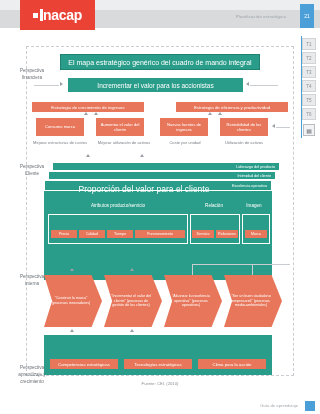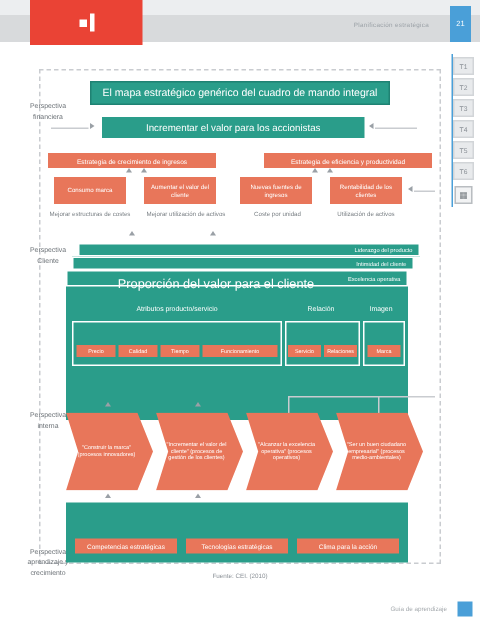--- a/index.html
+++ b/index.html
@@ -247,20 +247,21 @@
 <div id="page">
 
   <div class="hdr-band-light"></div>
   <div class="hdr-band"></div>
 
   <div class="logo">
     <span class="logo-mark">
       <span class="logo-sq"></span>
         <span class="logo-bar"></span>
     </span>
+    <span class="logo-text">nacap</span>
   </div>
 
   <div class="hdr-label">Planificación estratégica</div>
   <div class="hdr-page">21</div>
 
   <div class="rail">
     <div class="rail-tab">T1</div>
     <div class="rail-tab">T2</div>
     <div class="rail-tab">T3</div>
     <div class="rail-tab">T4</div>

